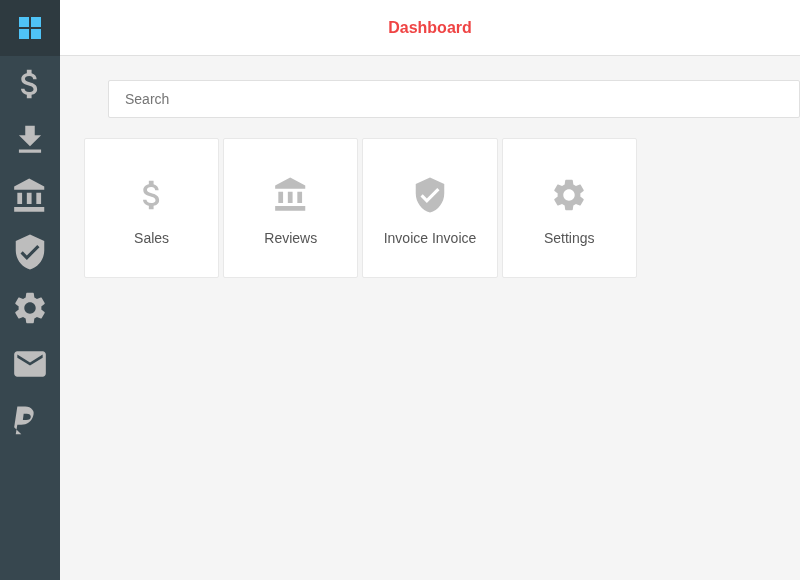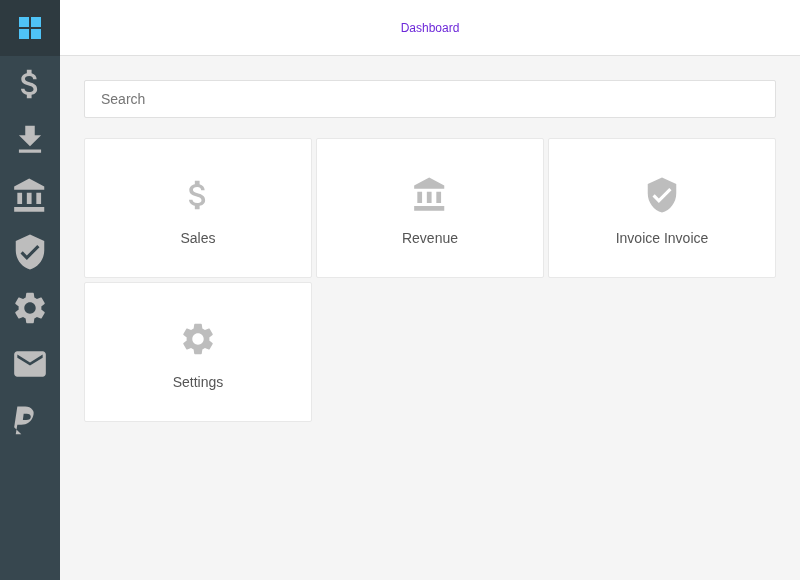--- a/index.html
+++ b/index.html
@@ -65,23 +65,23 @@
     
     .header {
       height: 56px;
       background: #fff;
       display: flex;
       align-items: center;
       justify-content: center;
       border-bottom: 1px solid #e0e0e0;
     }
     .header-title {
-      font-size: 12px;
-      color: #6d28d9;
-      font-weight: 400;
+      font-size: 16px;
+      color: #ef4444;
+      font-weight: 700;
     }
 
     
     .content {
       flex: 1;
       padding: 24px 24px;
       overflow-y: auto;
     }
 
     
@@ -90,26 +90,27 @@
     }
     .search-input {
       width: 100%;
       padding: 10px 16px;
       border: 1px solid #e0e0e0;
       border-radius: 2px;
       font-size: 14px;
       color: #999;
       background: #fff;
       outline: none;
+      margin-left: 24px;
     }
 
     
     .cards-grid {
       display: grid;
-      grid-template-columns: repeat(3, 1fr);
+      grid-template-columns: repeat(5, 1fr);
       grid-template-rows: auto auto;
       gap: 4px;
       text-align: center;
     }
 
     .card {
       background: #fff;
       border: 1px solid #e8e8e8;
       border-radius: 2px;
       display: flex;
@@ -221,21 +222,21 @@
         <span class="card-label">Sales</span>
       </div>
 
 
       <div class="card">
         <div class="card-icon">
           <svg viewBox="0 0 24 24" xmlns="http://www.w3.org/2000/svg">
             <path d="M4 10v7h3v-7H4zm6 0v7h3v-7h-3zm-8 12h19v-3H2v3zm14-12v7h3v-7h-3zM11.5 1L2 6v2h19V6l-9.5-5z"></path>
           </svg>
         </div>
-        <span class="card-label">Revenue</span>
+        <span class="card-label">Reviews</span>
       </div>
 
       <div class="card">
         <div class="card-icon">
           <svg viewBox="0 0 24 24" xmlns="http://www.w3.org/2000/svg">
             <path d="M12 1L3 5v6c0 5.55 3.84 10.74 9 12 5.16-1.26 9-6.45 9-12V5l-9-4zm-2 16l-4-4 1.41-1.41L10 14.17l6.59-6.59L18 9l-8 8z"></path>
           </svg>
         </div>
         <span class="card-label">Invoice Invoice</span>
       </div>

